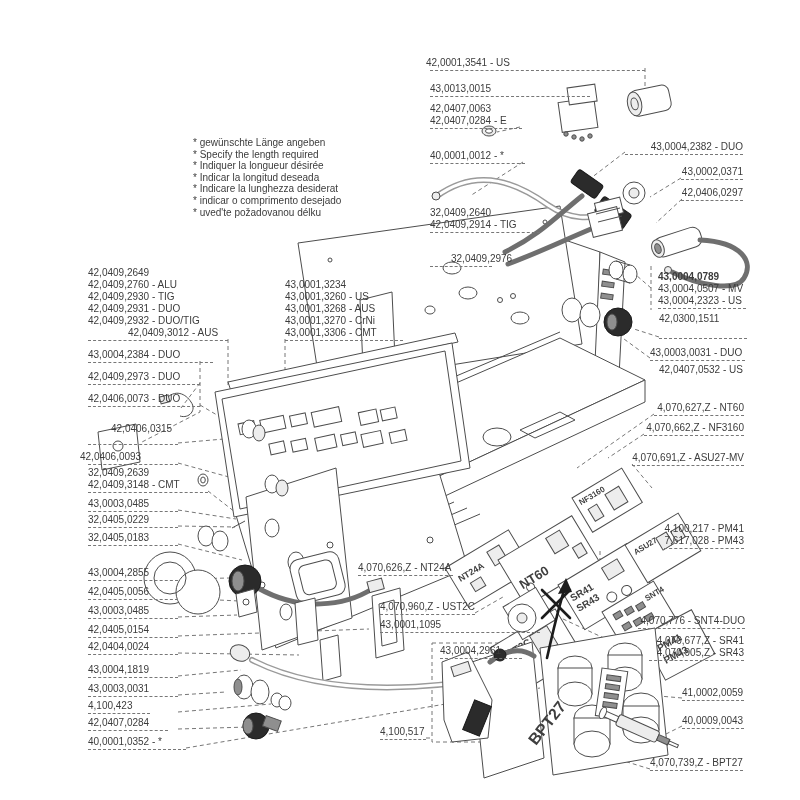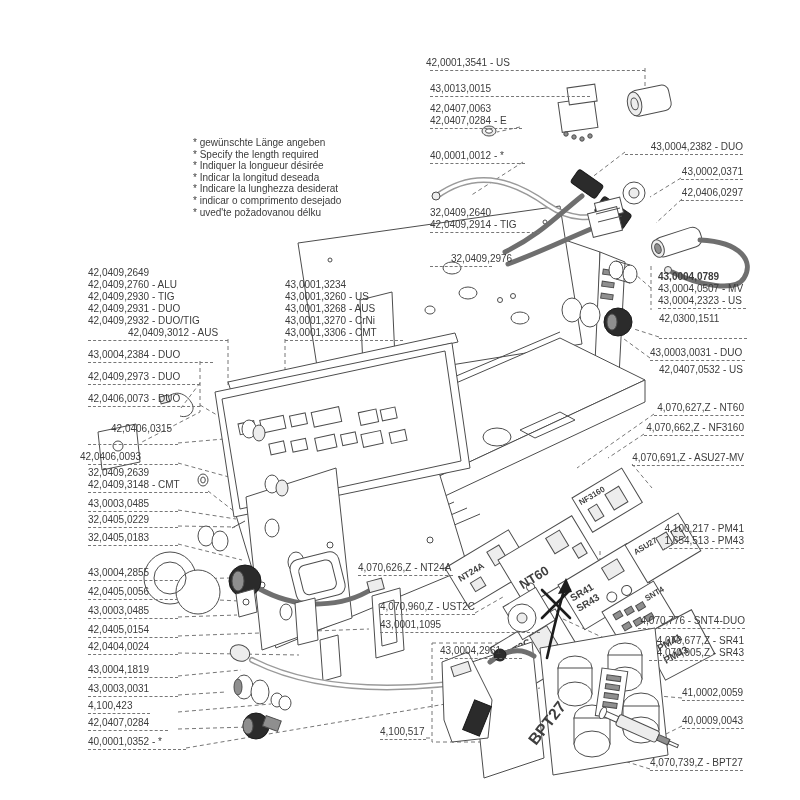--- a/index.html
+++ b/index.html
@@ -411,21 +411,21 @@
       <div class="lbl" style="left: 80px; top: 451px;">42,0406,0093</div>
       <div class="ul" style="width: 90px; top: 464px; left: 88px;"></div>
       <div class="lbl" style="left: 88px; top: 467px;">32,0409,2639</div>
       <div class="lbl" style="left: 88px; top: 479px;">42,0409,3148 - CMT</div>
       <div class="ul" style="width: 120px; top: 492px; left: 88px;"></div>
       <div class="lbl" style="left: 88px; top: 498px;">43,0003,0485</div>
       <div class="ul" style="width: 90px; top: 511px; left: 88px;"></div>
       <div class="lbl" style="left: 88px; top: 514px;">32,0405,0229</div>
       <div class="ul" style="width: 90px; top: 527px; left: 88px;"></div>
       <div class="lbl" style="right: 56px; top: 523px;">4,100,217 - PM41</div>
-      <div class="lbl" style="right: 56px; top: 535px;">1,654,513 - PM43</div>
+      <div class="lbl" style="right: 56px; top: 535px;">7,617,028 - PM43</div>
       <div class="ul" style="width: 80px; top: 548px; right: 56px;"></div>
       <div class="lbl" style="left: 88px; top: 532px;">32,0405,0183</div>
       <div class="ul" style="width: 90px; top: 545px; left: 88px;"></div>
       <div class="lbl" style="left: 358px; top: 562px;">4,070,626,Z - NT24A</div>
       <div class="ul" style="width: 95px; top: 575px; left: 358px;"></div>
       <div class="lbl" style="left: 88px; top: 567px;">43,0004,2855</div>
       <div class="ul" style="width: 90px; top: 580px; left: 88px;"></div>
       <div class="lbl" style="left: 88px; top: 586px;">42,0405,0056</div>
       <div class="ul" style="width: 90px; top: 599px; left: 88px;"></div>
       <div class="lbl" style="left: 380px; top: 601px;">4,070,960,Z - UST2C</div>

